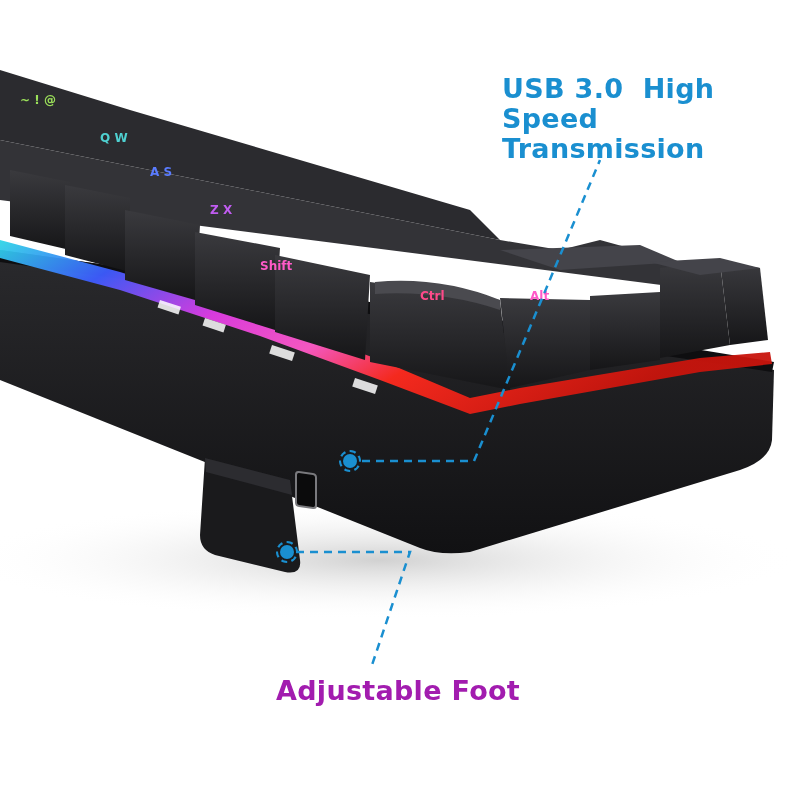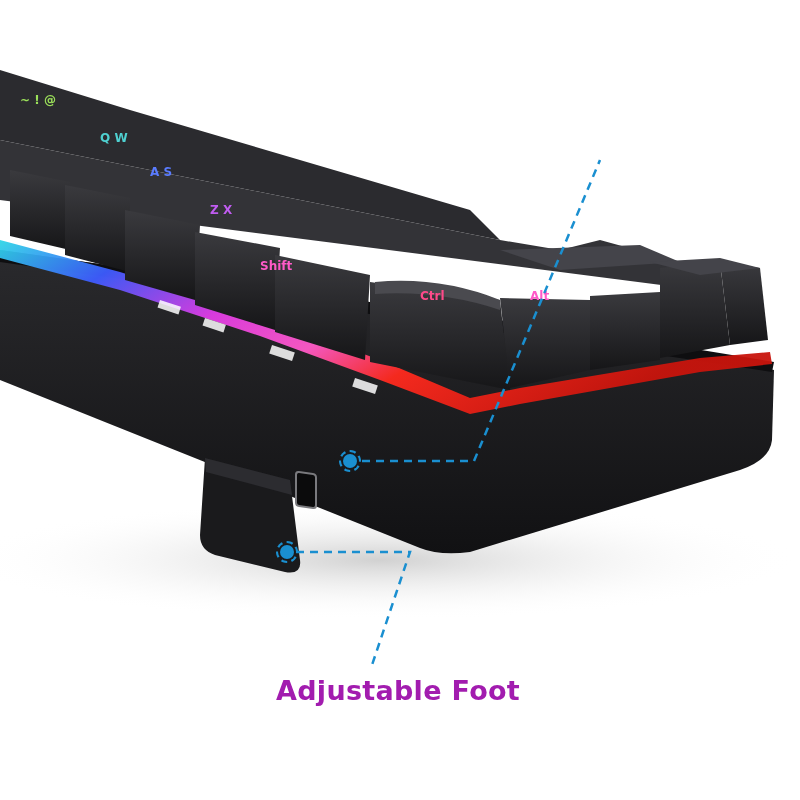--- a/index.html
+++ b/index.html
@@ -102,17 +102,19 @@
       <polyline points="296,552 410,552 372,665"></polyline>
     </g>
   </svg>
 
   <div class="ring" style="left:339px;top:450px;border-color:#1a8fd0;"></div>
   <div class="dot" style="left:343px;top:454px;background:#1a8fd0;"></div>
   <div class="ring" style="left:276px;top:541px;border-color:#1a8fd0;"></div>
   <div class="dot" style="left:280px;top:545px;background:#1a8fd0;"></div>
 
   <div class="callout-text" id="usb-label" style="color:#1a8fd0;">
+    <div style="white-space:pre;">USB 3.0  High</div>
+    <div>Speed Transmission</div>
   </div>
   <div class="callout-text" id="foot-label" style="color:#a21caf;">
     <div>Adjustable Foot</div>
   </div>
 </div>
 
 </body></html>

